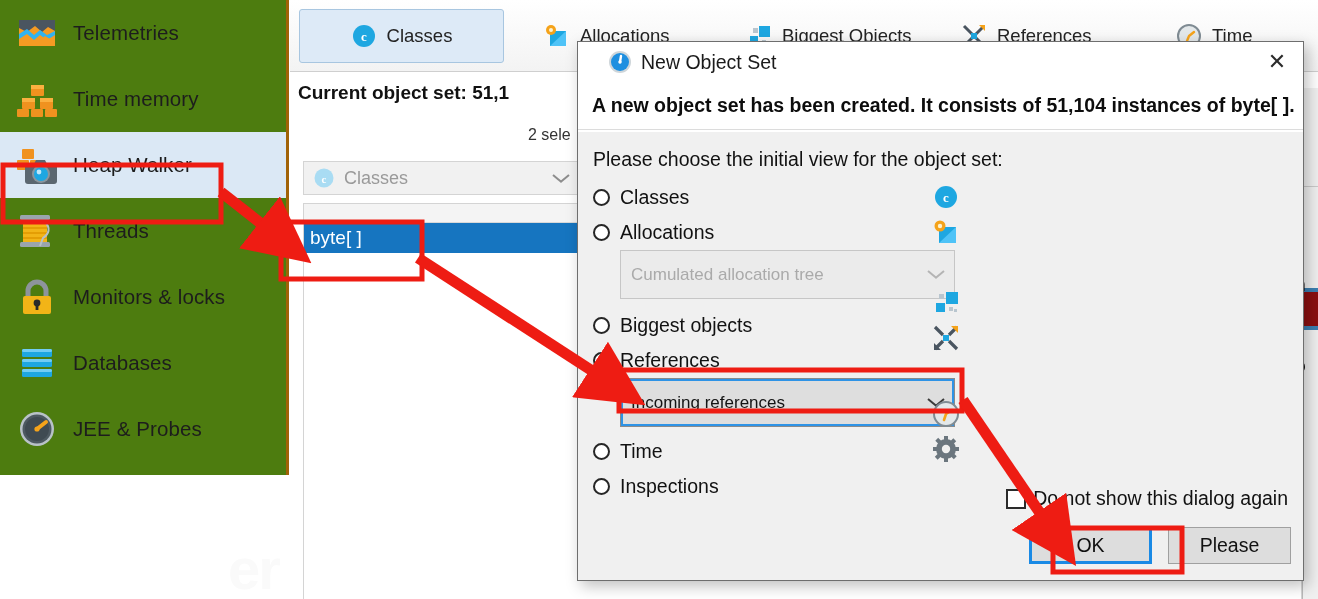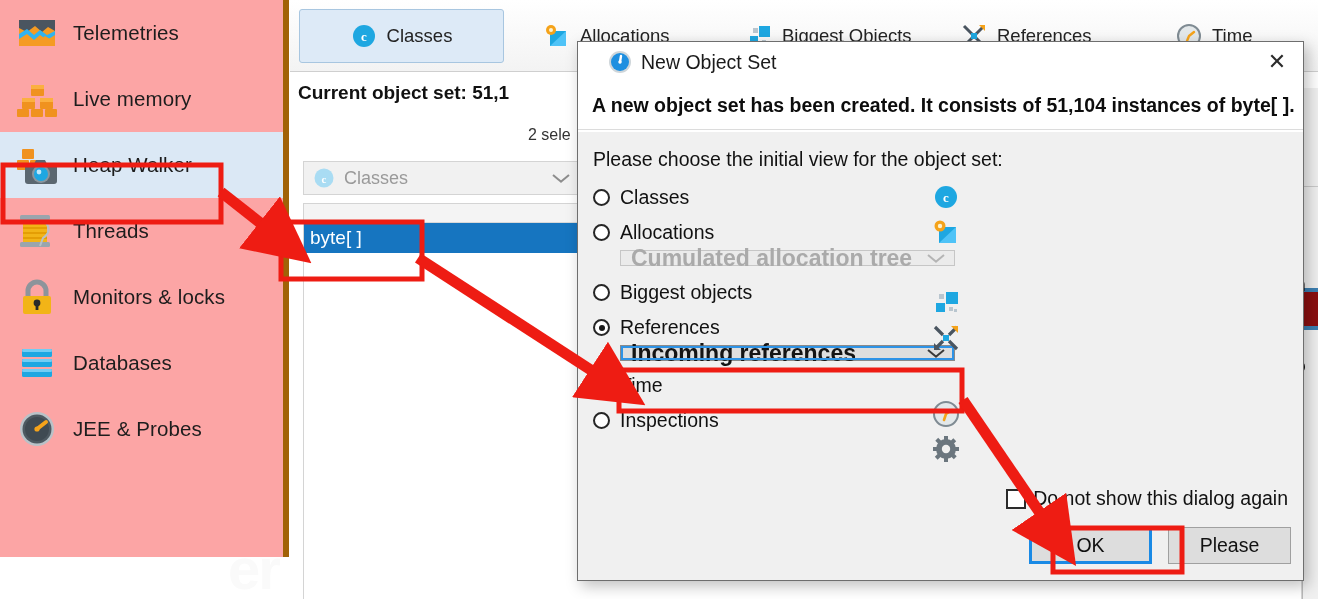--- a/index.html
+++ b/index.html
@@ -7,23 +7,23 @@
     margin: 0; padding: 0;
     width: 1318px; height: 599px;
     overflow: hidden;
     font-family: "Liberation Sans", sans-serif;
     background: #ffffff;
   }
   #root { position: relative; width: 1318px; height: 599px; overflow: hidden; background:#fff; }
 
   
   #sidebar {
-    position: absolute; left: 0; top: 0; width: 289px; height: 557px;
-    background: #fca5a5;
-    border-right: 6px solid #a16207;
+    position: absolute; left: 0; top: 0; width: 289px; height: 475px;
+    background: #4d7c0f;
+    border-right: 3px solid #a16207;
   }
   .side-item {
     position: relative;
     display: flex; align-items: center;
     height: 66px;
     padding-left: 14px;
   }
   .side-item.selected { background: #dbe8f5; }
   .side-icon {
     width: 46px; height: 46px;
@@ -157,24 +157,24 @@
     border: 2px solid #262626; background: #fff;
     flex: 0 0 17px; margin-right: 10px; position: relative;
   }
   .radio.on::after {
     content:''; position: absolute; left:3.5px; top:3.5px;
     width: 6px; height: 6px; border-radius:50%; background:#1a1a1a;
   }
   .opt-label { font-size: 19.5px; color: #111; }
 
   .sub-combo {
-    margin-left: 27px; width: 335px; height: 16px;
+    margin-left: 27px; width: 335px; height: 49px;
     border: 1px solid #c6c6c6; background: #ebebeb;
     display: flex; align-items: center; padding: 0 10px;
-    font-size: 23px; color: #aaaaaa; font-weight: bold;
+    font-size: 17px; color: #aaaaaa;
   }
   .sub-combo.enabled {
     background: #dedede; border: 1px solid #8a8a8a;
     color: #141414;
     outline: 2px solid #2e93e6; outline-offset: -3px; align-items: center;
   }
   .sub-combo .cb-label { flex: 1; }
   .opt-ico {
     position: absolute; left: 930px; width: 28px; height: 28px;
   }
@@ -249,21 +249,21 @@
             <rect x="17" y="33" width="12" height="8" rx="1"></rect>
             <rect x="31" y="33" width="12" height="8" rx="1"></rect>
           </g>
           <g fill="#fbb040">
             <rect x="17" y="9" width="13" height="4"></rect>
             <rect x="8" y="22" width="13" height="4"></rect>
             <rect x="26" y="22" width="13" height="4"></rect>
           </g>
         </svg>
       </span>
-      <span class="side-label">Live memory</span>
+      <span class="side-label">Time memory</span>
     </div>
 
     <div class="side-item selected">
       <span class="side-icon">
         <svg class="ico-svg" viewBox="0 0 46 46">
           <g fill="#f0921f">
             <rect x="8" y="7" width="12" height="10" rx="1"></rect>
             <rect x="3" y="18" width="12" height="10" rx="1"></rect>
             <rect x="16" y="18" width="12" height="10" rx="1"></rect>
           </g>

